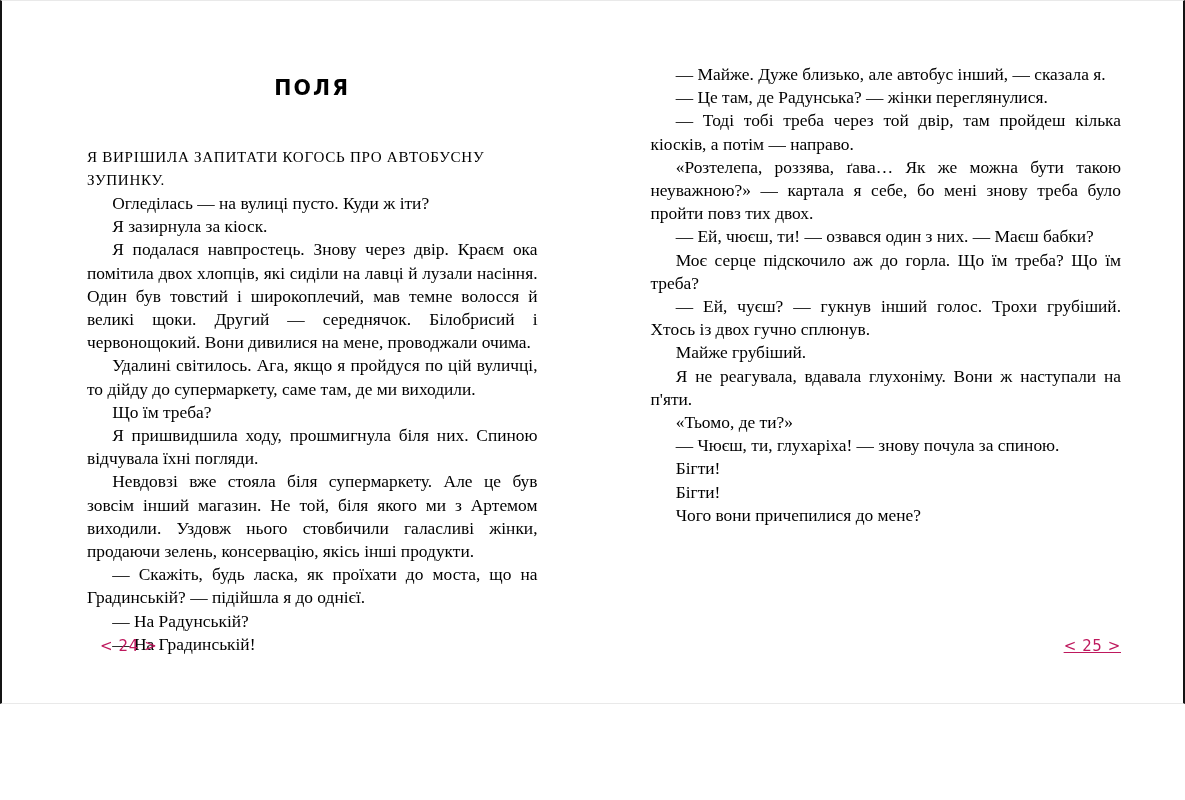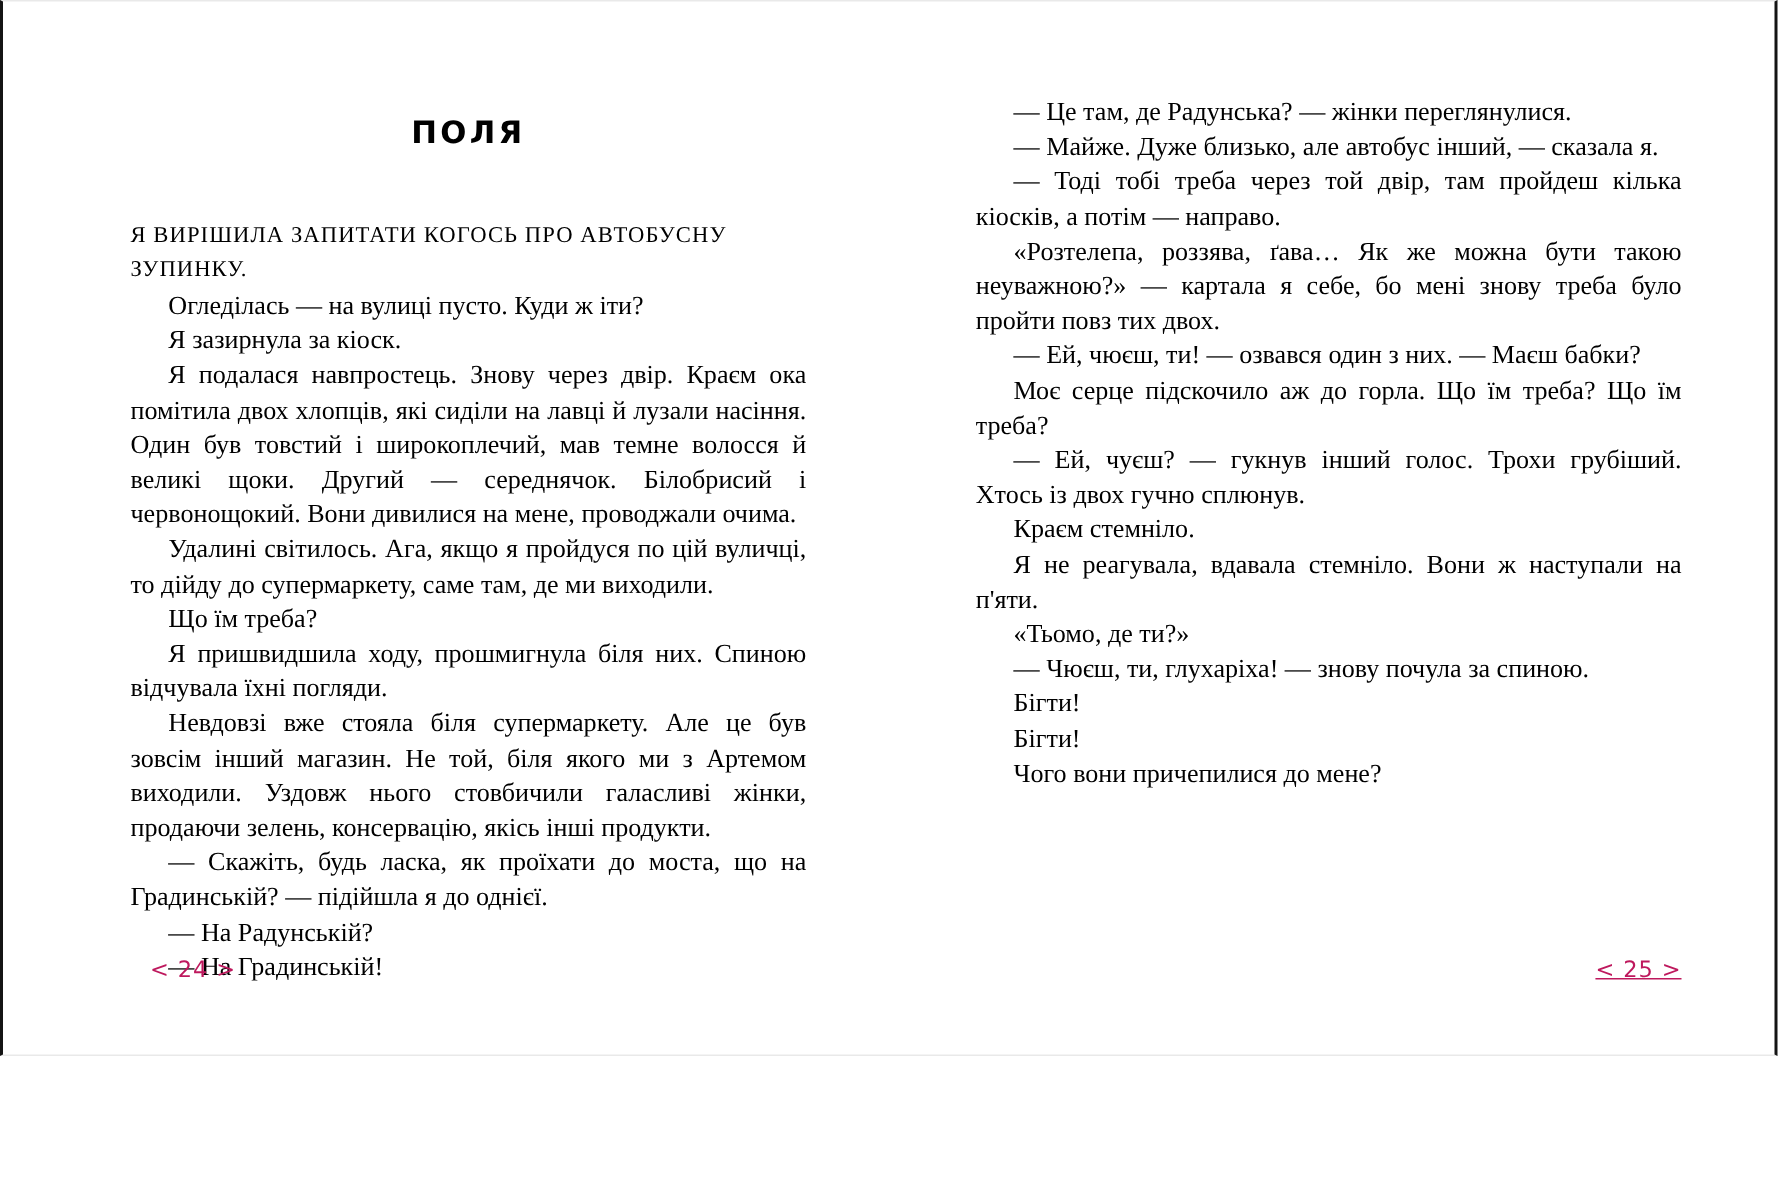--- a/index.html
+++ b/index.html
@@ -124,29 +124,29 @@
         </div>
     </div>
     <div class="folio">&lt; 24 &gt;</div>
   </div>
 
   <div class="gutter-shadow"></div>
 
   <div class="page page-right">
     <div class="page-inner">
       <div class="body-col" id="right-col">
+          <p>— Майже. Дуже близько, але автобус інший, — сказала я.</p>
           <p>— Це там, де Радунська? — жінки переглянулися.</p>
-          <p>— Майже. Дуже близько, але автобус інший, — сказала я.</p>
           <p>— Тоді тобі треба через той двір, там пройдеш кілька кіосків, а потім — направо.</p>
           <p>«Розтелепа, роззява, ґава… Як же можна бути такою неуважною?» — картала я себе, бо мені знову треба було пройти повз тих двох.</p>
           <p>— Ей, чюєш, ти! — озвався один з них. — Маєш бабки?</p>
           <p>Моє серце підскочило аж до горла. Що їм треба? Що їм треба?</p>
           <p>— Ей, чуєш? — гукнув інший голос. Трохи грубіший. Хтось із двох гучно сплюнув.</p>
-          <p>Краєм стемніло.</p>
-          <p>Я не реагувала, вдавала стемніло. Вони ж наступали на п'яти.</p>
+          <p>Майже грубіший.</p>
+          <p>Я не реагувала, вдавала глухоніму. Вони ж наступали на п'яти.</p>
           <p>«Тьомо, де ти?»</p>
           <p>— Чюєш, ти, глухаріха! — знову почула за спиною.</p>
           <p>Бігти!</p>
           <p>Бігти!</p>
           <p>Чого вони причепилися до мене?</p>
         </div>
     </div>
     <div class="folio">&lt; 25 &gt;</div>
   </div>
 

